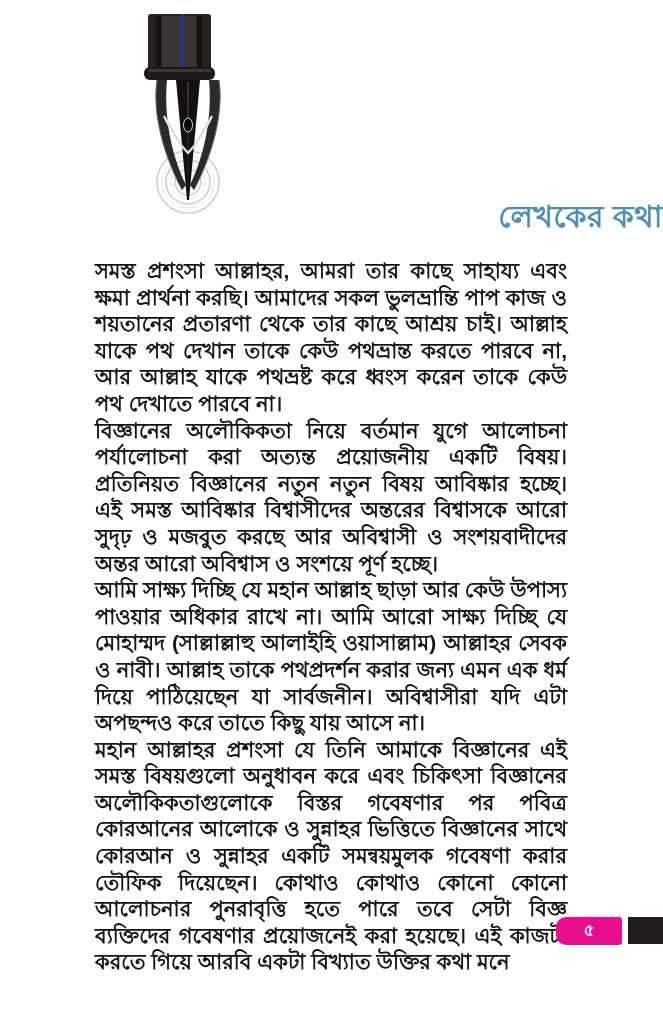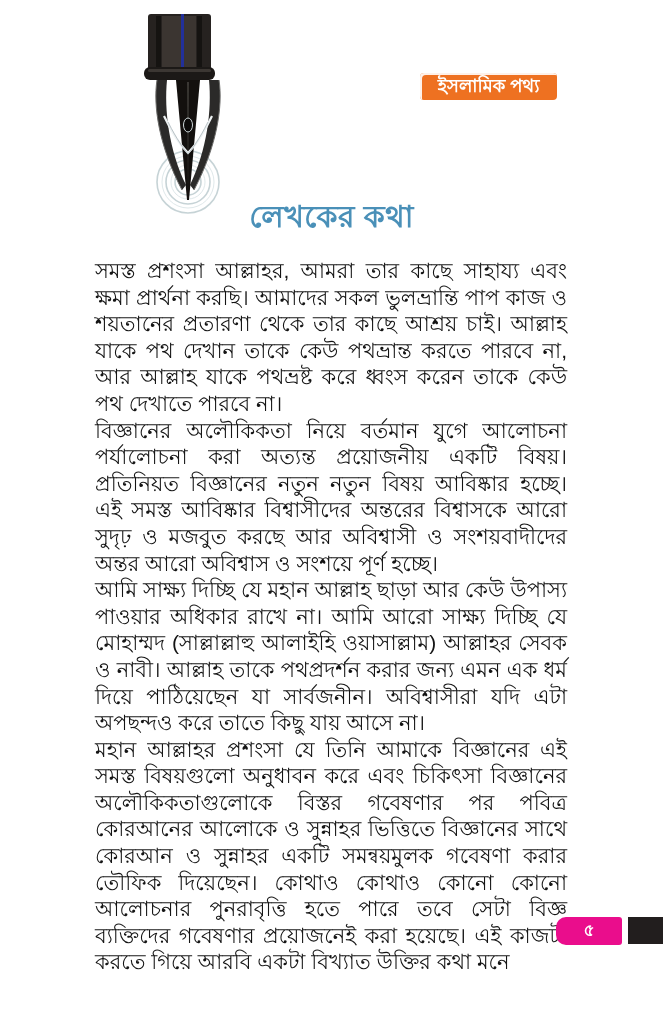--- a/index.html
+++ b/index.html
@@ -41,38 +41,39 @@
     text-align: center;
     font-weight: 600;
   }
 
   
   .heading {
     position: absolute;
     left: 0;
     right: 0;
     top: 198px;
-    text-align: center;
+    text-align: right;
     color: #4a90b8;
     font-size: 30px;
     line-height: 38px;
     font-weight: 600;
     letter-spacing: 0.5px;
   }
 
   
   .body-text {
     position: absolute;
     left: 95px;
     width: 472px;
     top: 258px;
     color: #141414;
     font-size: 21px;
     line-height: 26.6px;
     text-align: justify;
+    font-weight: bold;
   }
   .body-text p {
     margin: 0;
     padding: 0;
   }
 
   
   .page-number {
     position: absolute;
     left: 556px;
@@ -130,23 +131,20 @@
 
       <path d="M50 76 L 74 76 L 63 196 L 61 196 Z" fill="#13100e"></path>
       <path d="M61 78 L 63 78 L 62 190 Z" fill="#3a3734"></path>
 
       <path d="M38 112 C 48 133, 56 143, 62 149 C 68 143, 76 133, 86 112" fill="none" stroke="#eef2f3" stroke-width="2.2"></path>
       <path d="M42 118 C 51 136, 58 145, 62 150 C 66 145, 73 136, 82 118" fill="none" stroke="#b9c2c6" stroke-width="1"></path>
       <ellipse cx="62" cy="121" rx="4.5" ry="7" fill="#0b0a09" stroke="#cfd8da" stroke-width="1"></ellipse>
     </svg>
   </div>
 
-  <div class="badge">
-    <span>ইসলামিক পথ্য</span>
-  </div>
 
   <div class="heading">লেখকের কথা</div>
 
   <div class="body-text">
     <p>সমস্ত প্রশংসা আল্লাহর, আমরা তার কাছে সাহায্য এবং ক্ষমা প্রার্থনা করছি। আমাদের সকল ভুলভ্রান্তি পাপ কাজ ও শয়তানের প্রতারণা থেকে তার কাছে আশ্রয় চাই। আল্লাহ যাকে পথ দেখান তাকে কেউ পথভ্রান্ত করতে পারবে না, আর আল্লাহ যাকে পথভ্রষ্ট করে ধ্বংস করেন তাকে কেউ পথ দেখাতে পারবে না।</p>
     <p>বিজ্ঞানের অলৌকিকতা নিয়ে বর্তমান যুগে আলোচনা পর্যালোচনা করা অত্যন্ত প্রয়োজনীয় একটি বিষয়। প্রতিনিয়ত বিজ্ঞানের নতুন নতুন বিষয় আবিষ্কার হচ্ছে। এই সমস্ত আবিষ্কার বিশ্বাসীদের অন্তরের বিশ্বাসকে আরো সুদৃঢ় ও মজবুত করছে আর অবিশ্বাসী ও সংশয়বাদীদের অন্তর আরো অবিশ্বাস ও সংশয়ে পূর্ণ হচ্ছে।</p>
     <p>আমি সাক্ষ্য দিচ্ছি যে মহান আল্লাহ ছাড়া আর কেউ উপাস্য পাওয়ার অধিকার রাখে না। আমি আরো সাক্ষ্য দিচ্ছি যে মোহাম্মদ (সাল্লাল্লাহু আলাইহি ওয়াসাল্লাম) আল্লাহর সেবক ও নাবী। আল্লাহ তাকে পথপ্রদর্শন করার জন্য এমন এক ধর্ম দিয়ে পাঠিয়েছেন যা সার্বজনীন। অবিশ্বাসীরা যদি এটা অপছন্দও করে তাতে কিছু যায় আসে না।</p>
     <p>মহান আল্লাহর প্রশংসা যে তিনি আমাকে বিজ্ঞানের এই সমস্ত বিষয়গুলো অনুধাবন করে এবং চিকিৎসা বিজ্ঞানের অলৌকিকতাগুলোকে বিস্তর গবেষণার পর পবিত্র কোরআনের আলোকে ও সুন্নাহর ভিত্তিতে বিজ্ঞানের সাথে কোরআন ও সুন্নাহর একটি সমন্বয়মুলক গবেষণা করার তৌফিক দিয়েছেন। কোথাও কোথাও কোনো কোনো আলোচনার পুনরাবৃত্তি হতে পারে তবে সেটা বিজ্ঞ ব্যক্তিদের গবেষণার প্রয়োজনেই করা হয়েছে। এই কাজটা করতে গিয়ে আরবি একটা বিখ্যাত উক্তির কথা মনে</p>
   </div>
 

